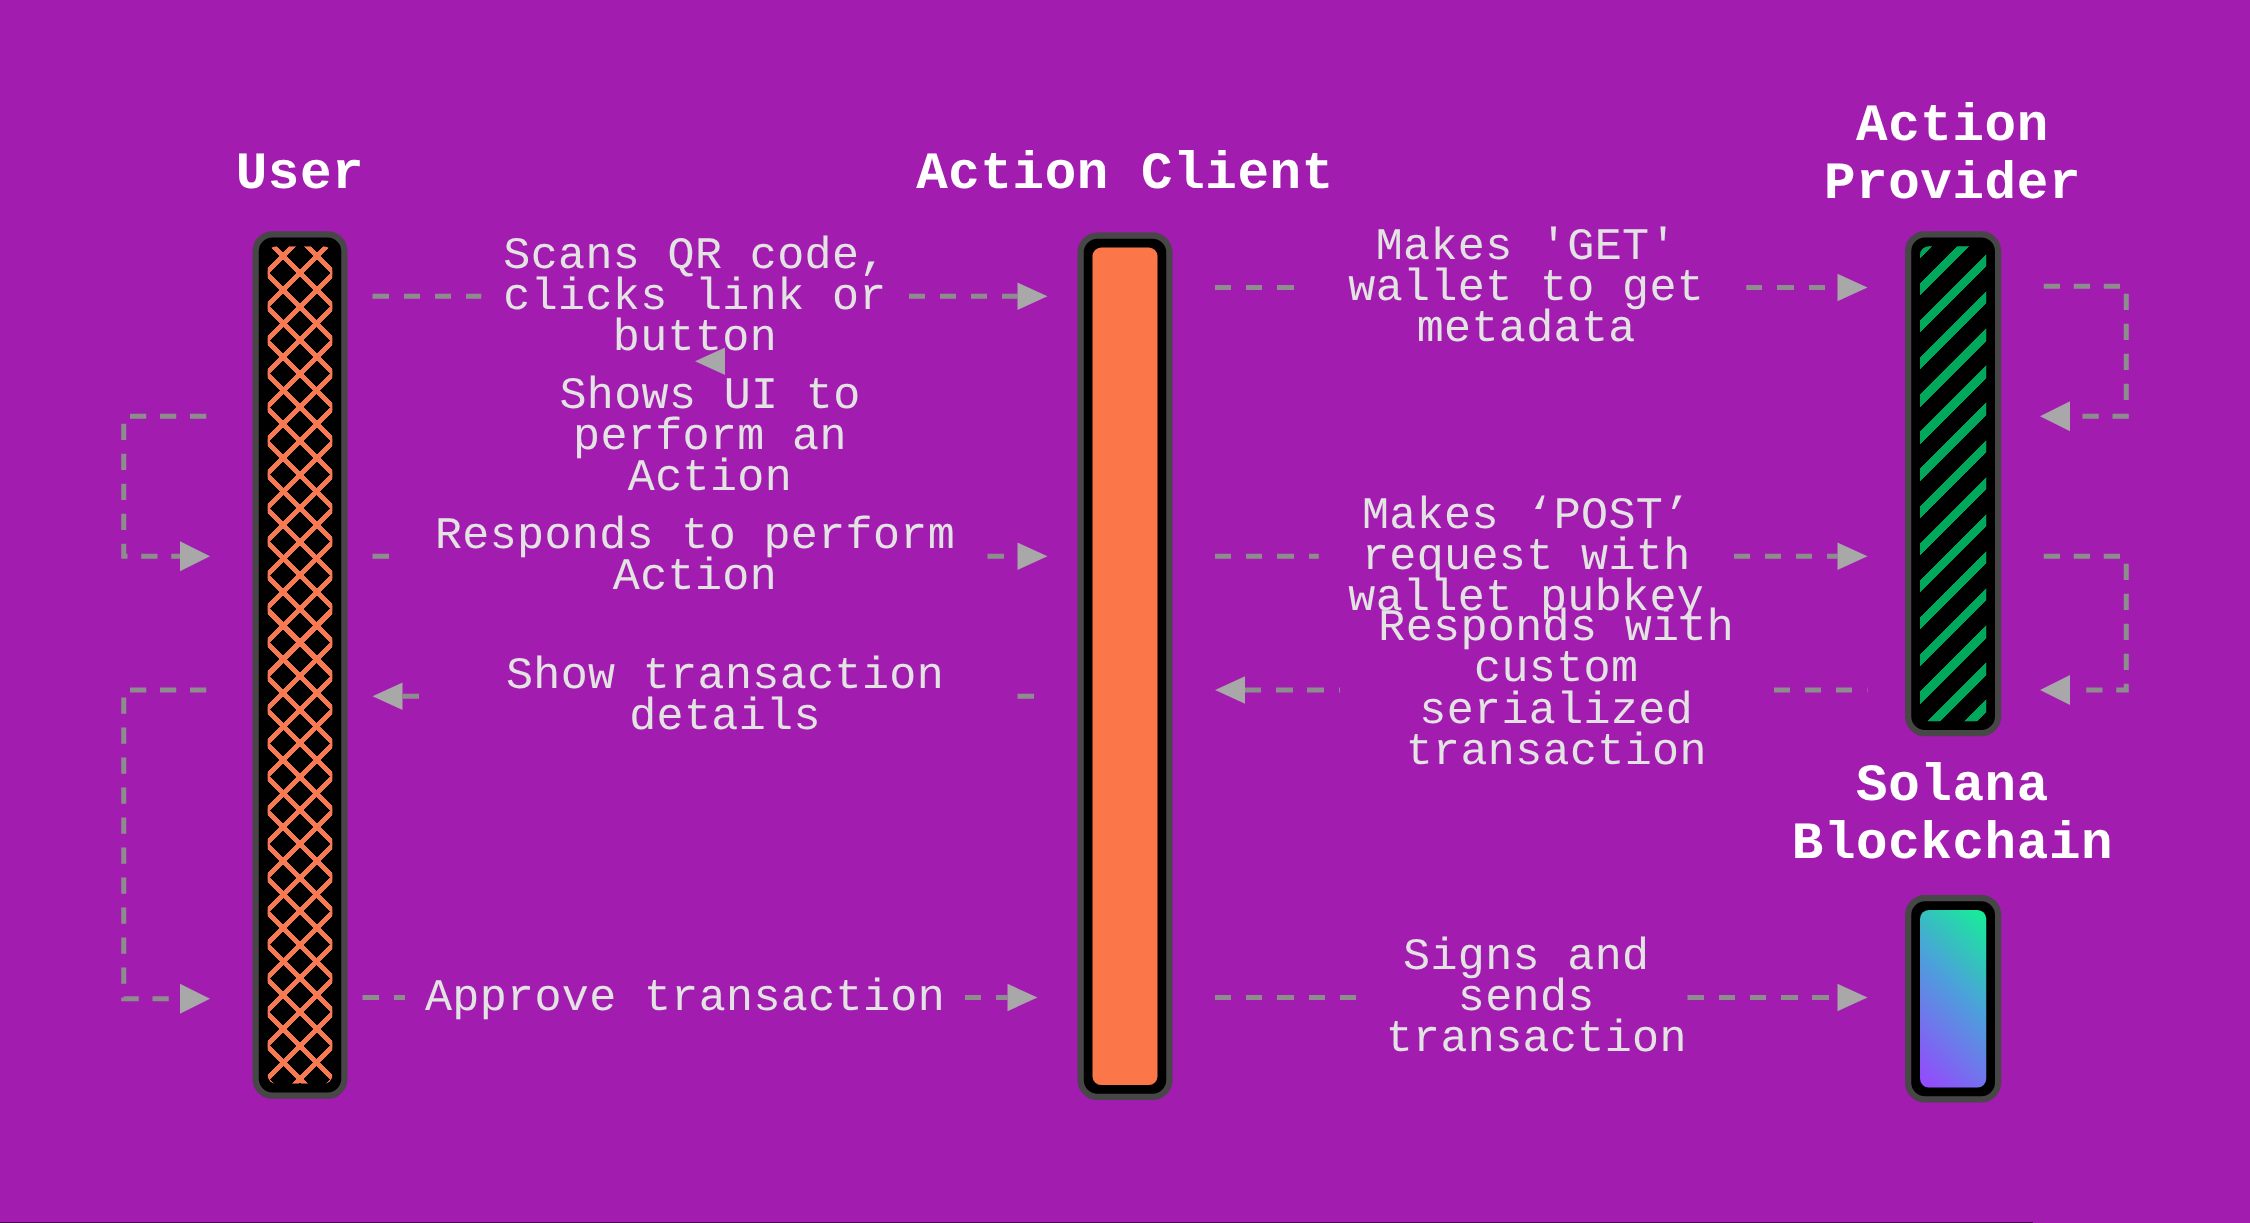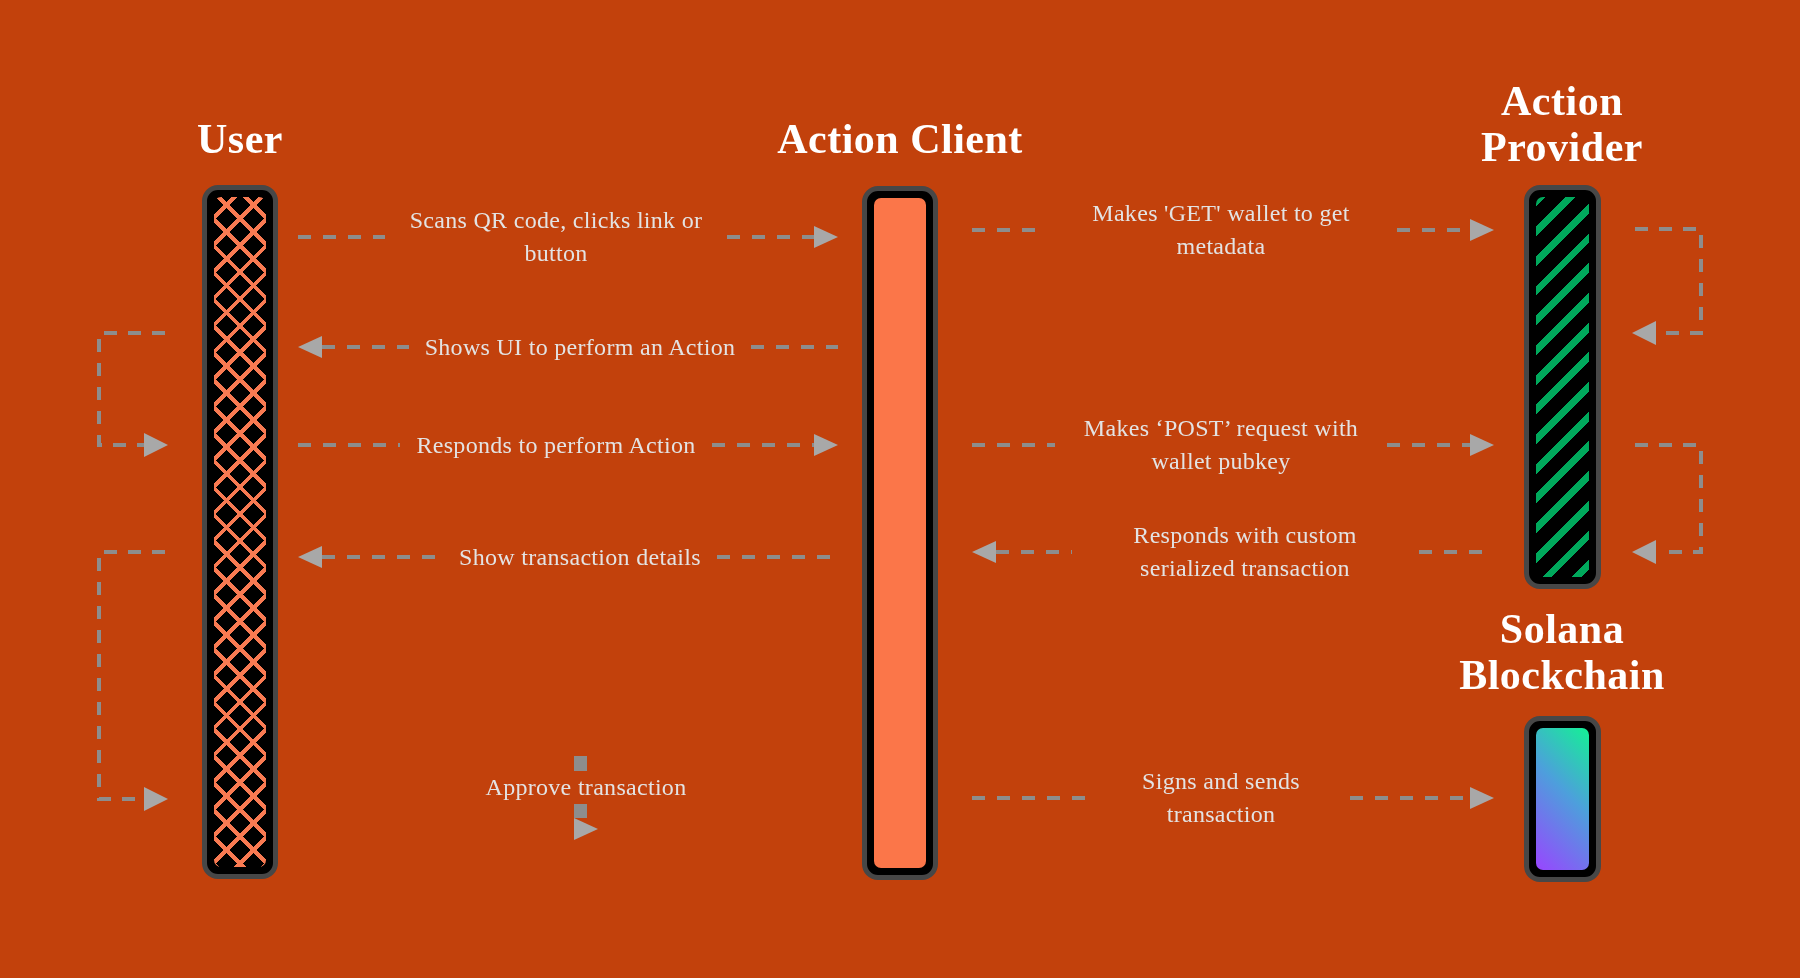--- a/index.html
+++ b/index.html
@@ -4,23 +4,23 @@
 <style>
   html, body {
     margin: 0;
     padding: 0;
     background: #000;
   }
   .stage {
     position: relative;
     width: 1800px;
     height: 978px;
-    background: #c2410c;
+    background: #a21caf;
     overflow: hidden;
-    font-family: Liberation Serif, serif;
+    font-family: Liberation Mono, monospace;
   }
   
   .col {
     position: absolute;
     box-sizing: border-box;
     border: 5px solid #474747;
     border-radius: 16px;
     background: #000;
   }
   .col .fill {
@@ -62,21 +62,21 @@
   .seg {
     flex: 1;
     min-width: 24px;
     height: 4px;
     background: repeating-linear-gradient(90deg, #8d8d8d 0 13px, transparent 13px 25px);
   }
   .lbl {
     padding: 0 16px;
     text-align: center;
     color: #e3e3e3;
-    font-size: 24px;
+    font-size: 36px;
     line-height: 33px;
     letter-spacing: 0.3px;
   }
   .ah-r {
     width: 0; height: 0;
     border-left: 24px solid #a8a8a8;
     border-top: 11px solid transparent;
     border-bottom: 11px solid transparent;
   }
   .ah-l {
@@ -135,42 +135,42 @@
     <div class="fill fill-gradient"></div>
   </div>
 
   <div class="msg" style="left:298px; top:195px; width:540px;">
     <div class="seg"></div>
     <div class="lbl" style="max-width:310px;">Scans QR code, clicks link or button</div>
     <div class="seg"></div>
     <span class="ah-r"></span>
   </div>
 
-  <div class="msg" style="left:298px; top:305px; width:540px;">
+  <div class="msg" style="left:298px; top:278px; width:540px;flex-direction:column;">
     <span class="ah-l"></span>
     <div class="seg"></div>
     <div class="lbl" style="max-width:350px;">Shows UI to perform an Action</div>
     <div class="seg"></div>
   </div>
 
   <div class="msg" style="left:298px; top:403px; width:540px;">
     <div class="seg"></div>
     <div class="lbl">Responds to perform Action</div>
     <div class="seg"></div>
     <span class="ah-r"></span>
   </div>
 
   <div class="msg" style="left:298px; top:515px; width:540px;">
     <span class="ah-l"></span>
     <div class="seg"></div>
     <div class="lbl">Show transaction details</div>
     <div class="seg"></div>
   </div>
 
-  <div class="msg" style="left:316px; top:756px; width:540px;flex-direction:column;">
+  <div class="msg" style="left:290px; top:756px; width:540px;">
     <div class="seg"></div>
     <div class="lbl">Approve transaction</div>
     <div class="seg"></div>
     <span class="ah-r"></span>
   </div>
 
   <div class="msg" style="left:972px; top:188px; width:522px;">
     <div class="seg"></div>
     <div class="lbl" style="max-width:320px;">Makes 'GET' wallet to get metadata</div>
     <div class="seg"></div>

